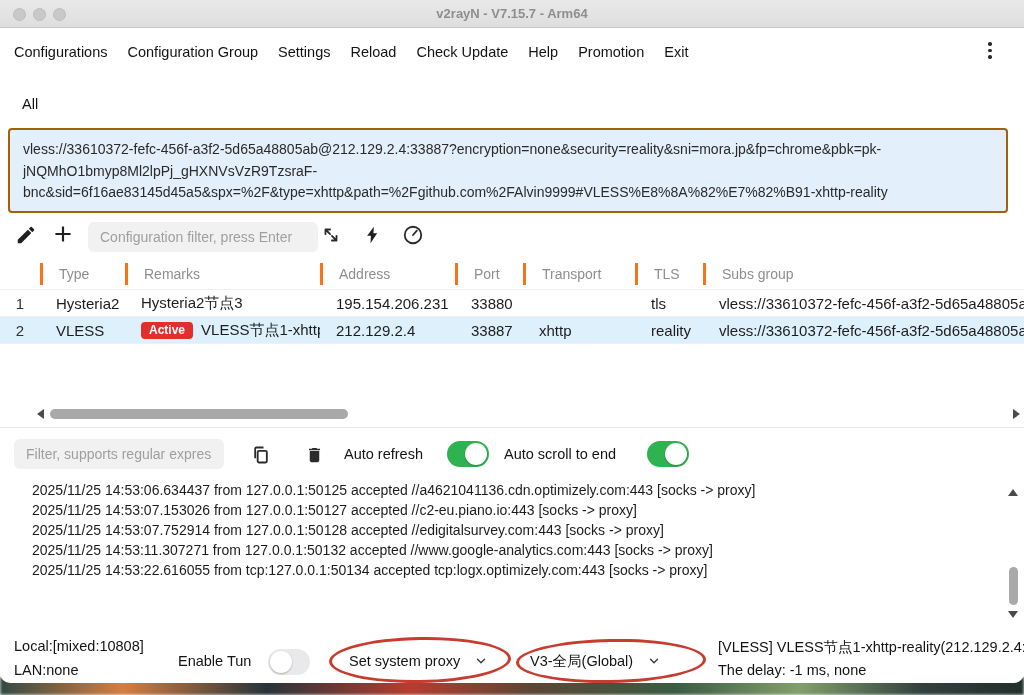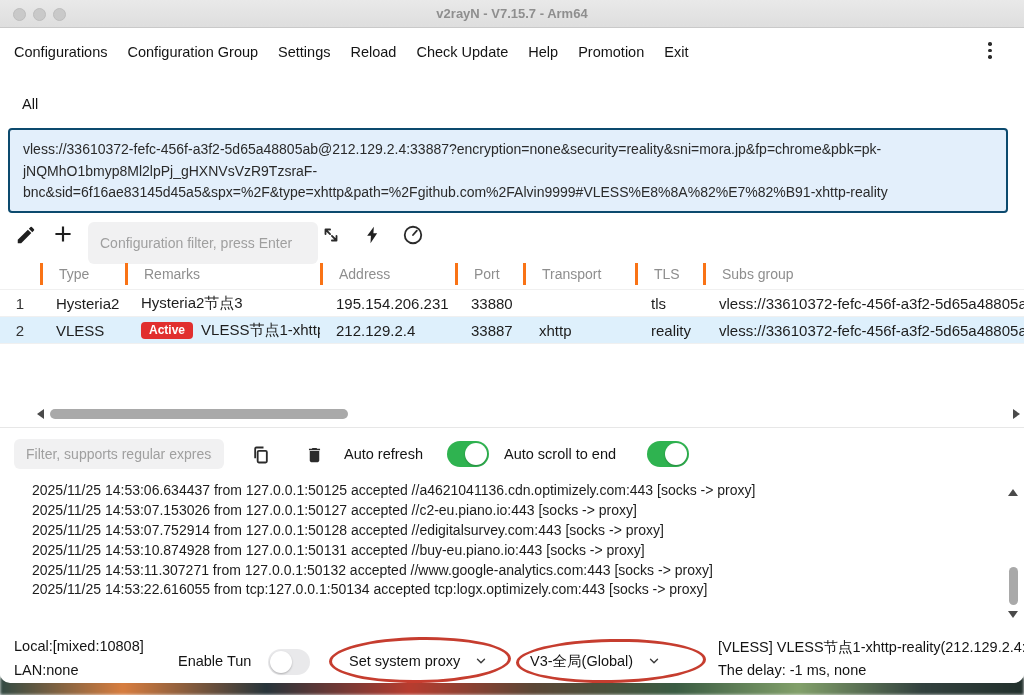--- a/index.html
+++ b/index.html
@@ -27,28 +27,28 @@
     display:flex; align-items:center; gap:20px; padding:0 14px; background:#fff; }
   .menu-item { font-size:14.5px; color:#141414; white-space:nowrap; cursor:default; }
   .kebab { position:absolute; right:26px; top:42px; width:16px; height:20px;
     display:flex; flex-direction:column; align-items:center; gap:3px; }
   .kebab i { width:3.5px; height:3.5px; border-radius:50%; background:#2b2b2b; }
 
   .group-tab { position:absolute; left:22px; top:96px; font-size:14.5px; color:#141414; }
 
   
   .urlbox { position:absolute; left:8px; top:128px; width:1000px; height:85px;
-    background:#e3effb; border:2px solid #0c4a6e; border-radius:4px;
+    background:#e3effb; border:2px solid #a16207; border-radius:4px;
     padding:9px 13px; font-size:14px; line-height:21.5px; color:#2a2a2a;
     white-space:nowrap; overflow:hidden; }
 
   
   .cfg-toolbar { position:absolute; left:0; top:218px; width:100%; height:38px; }
   .icon-btn { position:absolute; width:26px; height:26px; display:flex; align-items:center; justify-content:center; }
-  .cfg-filter { position:absolute; left:88px; top:4px; width:230px; height:42px;
+  .cfg-filter { position:absolute; left:88px; top:4px; width:230px; height:30px;
     background:#f1f1f2; border:none; border-radius:6px; padding:0 12px;
     font-size:14px; color:#333; font-family:inherit; }
   .cfg-filter::placeholder, .log-filter::placeholder { color:#9f9f9f; }
 
   
   .tbl { position:absolute; left:0; top:258px; width:1024px; }
   .tr { display:grid; grid-template-columns:40px 85px 195px 135px 68px 112px 68px 1fr; align-items:center; }
   .tr.head { height:32px; color:#8e8e8e; font-size:14px; border-bottom:1px solid #f0f0f0; }
   .tr.head .td { border-left:3px solid #f97316; height:22px; line-height:22px; }
   .tr.head .td.first { border-left:none; }
@@ -240,21 +240,20 @@
       <span class="label" style="left:344px;">Auto refresh</span>
       <div class="toggle on" style="left:447px;"></div>
       <span class="label" style="left:504px;">Auto scroll to end</span>
       <div class="toggle on" style="left:647px;"></div>
     </div>
 
     <div class="logarea">
       <div class="logline">2025/11/25 14:53:06.634437 from 127.0.0.1:50125 accepted //a4621041136.cdn.optimizely.com:443 [socks -&gt; proxy]</div>
       <div class="logline">2025/11/25 14:53:07.153026 from 127.0.0.1:50127 accepted //c2-eu.piano.io:443 [socks -&gt; proxy]</div>
       <div class="logline">2025/11/25 14:53:07.752914 from 127.0.0.1:50128 accepted //edigitalsurvey.com:443 [socks -&gt; proxy]</div>
-      <div class="logline">2025/11/25 14:53:10.874928 from 127.0.0.1:50131 accepted //buy-eu.piano.io:443 [socks -&gt; proxy]</div>
       <div class="logline">2025/11/25 14:53:11.307271 from 127.0.0.1:50132 accepted //www.google-analytics.com:443 [socks -&gt; proxy]</div>
       <div class="logline">2025/11/25 14:53:22.616055 from tcp:127.0.0.1:50134 accepted tcp:logx.optimizely.com:443 [socks -&gt; proxy]</div>
     </div>
     <div class="vscroll">
       <span class="tri up"></span>
       <div class="vthumb"></div>
       <span class="tri down"></span>
     </div>
 
     <div class="statusbar">

